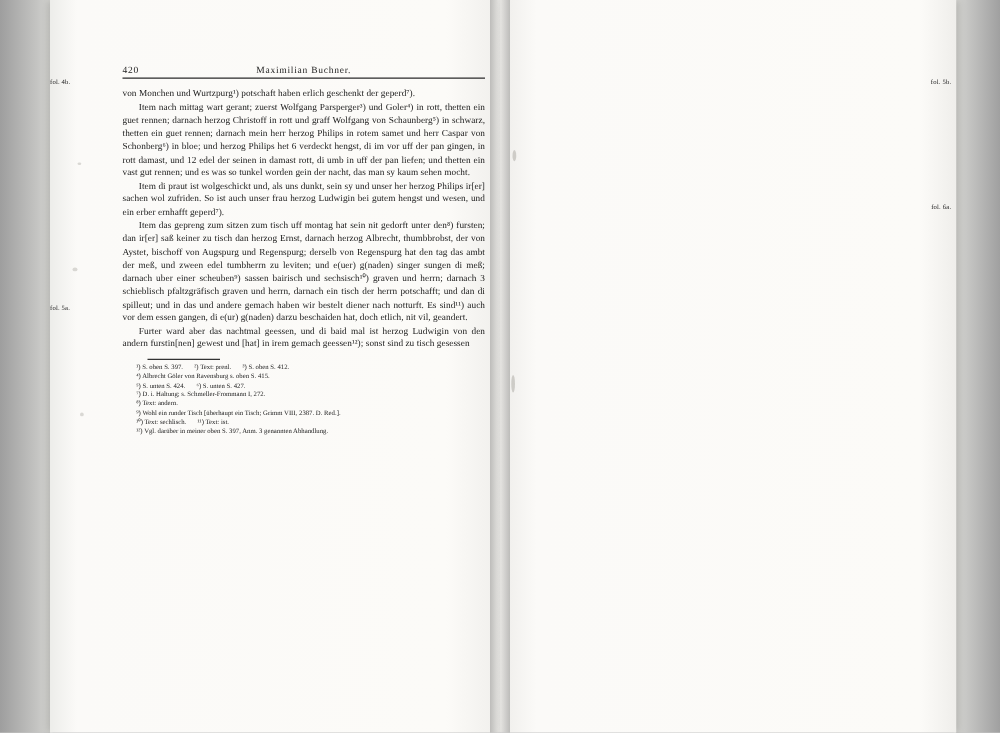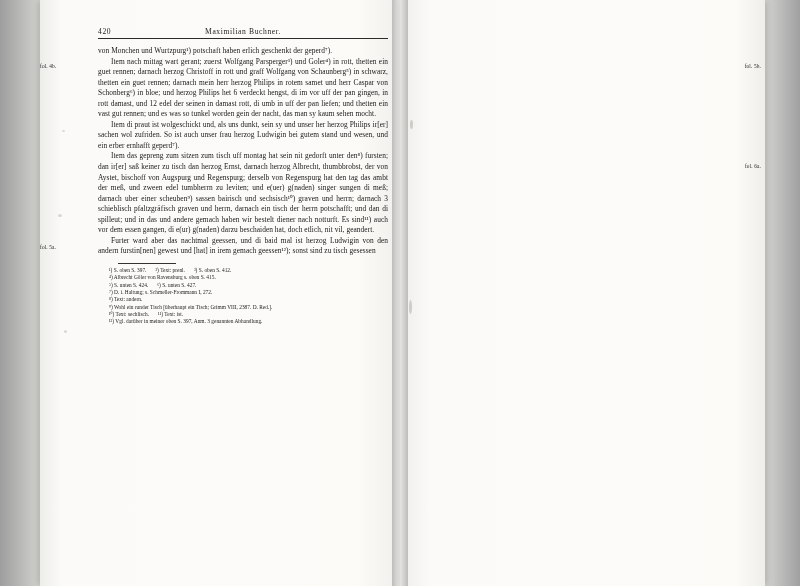--- a/index.html
+++ b/index.html
@@ -27,21 +27,21 @@
     position:absolute;left:392px;top:0;width:16px;height:586px;
     background:linear-gradient(to right,rgba(0,0,0,.22),rgba(0,0,0,.05) 45%,rgba(0,0,0,.05) 55%,rgba(0,0,0,.22));
     z-index:5;pointer-events:none;
   }
   .edge-left{position:absolute;left:0;top:0;width:42px;height:586px;
     background:linear-gradient(to right,#9e9e9e,#c4c4c2 70%,#d8d8d4);}
   .edge-right{position:absolute;left:763px;top:0;width:37px;height:586px;
     background:linear-gradient(to left,#a0a0a0,#c6c6c4 70%,#dadad6);}
 
   .content{position:absolute;}
-  .content.l{left:58px;top:27px;width:290px;}
+  .content.l{left:58px;top:51px;width:290px;}
 
   .hdrline{
     display:flex;align-items:baseline;
     font-size:7.6px;letter-spacing:.6px;
     color:#1d1d1d;
     padding-bottom:2px;
   }
   .hdrline .pnum{width:34px;}
   .hdrline .ttl{flex:1;text-align:center;}
   .hdrline .pnum.right{width:34px;text-align:right;}
@@ -94,21 +94,21 @@
       <div class="hdrline">
         <span class="pnum">420</span>
         <span class="ttl">Maximilian Buchner.</span>
         <span class="pnum right"></span>
       </div>
       <div class="rule"></div>
 
       <div class="bodytext">
         <p class="noind">von Monchen und Wurtzpurg¹) potschaft haben erlich geschenkt der geperd⁷).</p>
         <p>Item nach mittag wart gerant; zuerst Wolfgang Parsperger³) und Goler⁴) in rott, thetten ein guet rennen; darnach herzog Christoff in rott und graff Wolfgang von Schaunberg⁵) in schwarz, thetten ein guet rennen; darnach mein herr herzog Philips in rotem samet und herr Caspar von Schonberg⁶) in bloe; und herzog Philips het 6 verdeckt hengst, di im vor uff der pan gingen, in rott damast, und 12 edel der seinen in damast rott, di umb in uff der pan liefen; und thetten ein vast gut rennen; und es was so tunkel worden gein der nacht, das man sy kaum sehen mocht.</p>
-        <p>Item di praut ist wolgeschickt und, als uns dunkt, sein sy und unser her herzog Philips ir[er] sachen wol zufriden. So ist auch unser frau herzog Ludwigin bei gutem stand und wesen, und ein erber ernhafft geperd⁷).</p>
+        <p>Item di praut ist wolgeschickt und, als uns dunkt, sein sy und unser her herzog Philips ir[er] sachen wol zufriden. So ist auch unser frau herzog Ludwigin bei gutem hengst und wesen, und ein erber ernhafft geperd⁷).</p>
         <p>Item das gepreng zum sitzen zum tisch uff montag hat sein nit gedorft unter den⁸) fursten; dan ir[er] saß keiner zu tisch dan herzog Ernst, darnach herzog Albrecht, thumbbrobst, der von Aystet, bischoff von Augspurg und Regenspurg; derselb von Regenspurg hat den tag das ambt der meß, und zween edel tumbherrn zu leviten; und e(uer) g(naden) singer sungen di meß; darnach uber einer scheuben⁹) sassen bairisch und sechsisch¹⁰) graven und herrn; darnach 3 schieblisch pfaltzgräfisch graven und herrn, darnach ein tisch der herrn potschafft; und dan di spilleut; und in das und andere gemach haben wir bestelt diener nach notturft. Es sind¹¹) auch vor dem essen gangen, di e(ur) g(naden) darzu beschaiden hat, doch etlich, nit vil, geandert.</p>
         <p>Furter ward aber das nachtmal geessen, und di baid mal ist herzog Ludwigin von den andern furstin[nen] gewest und [hat] in irem gemach geessen¹²); sonst sind zu tisch gesessen</p>
       </div>
 
       <div class="fnrule"></div>
 
       <div class="notes">
         <p class="ind">
           <span>¹) S. oben S. 397.</span><span class="gap"></span><span>²) Text: prenl.</span><span class="gap"></span><span>³) S. oben S. 412.</span>
         </p>

